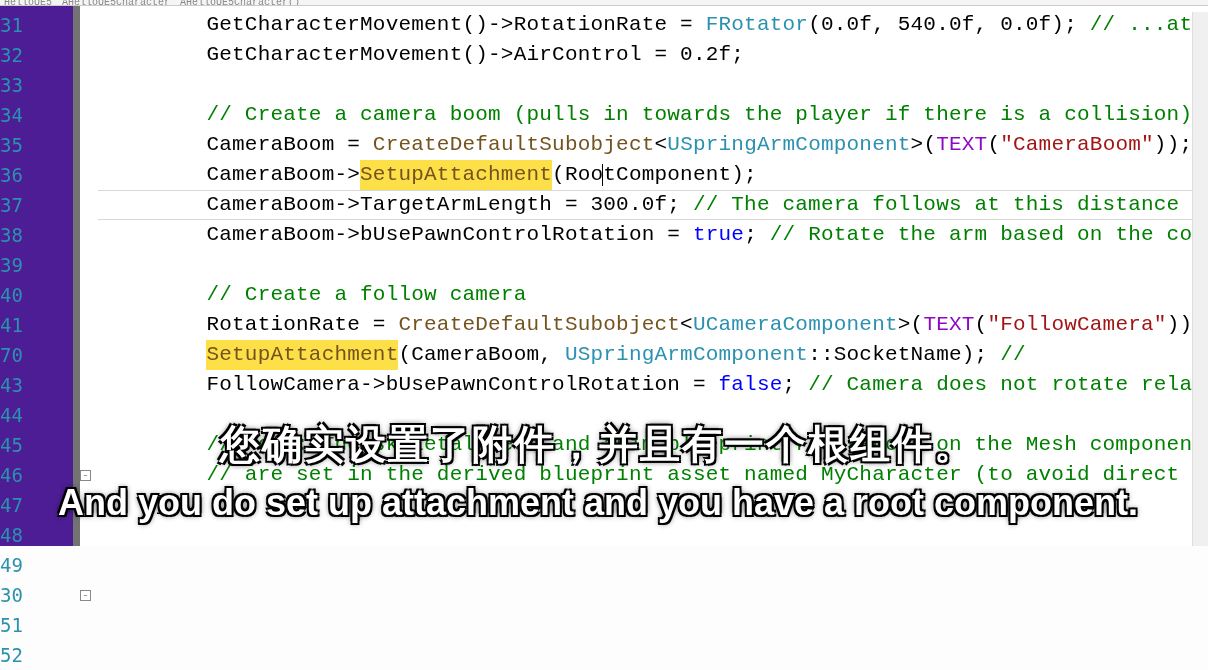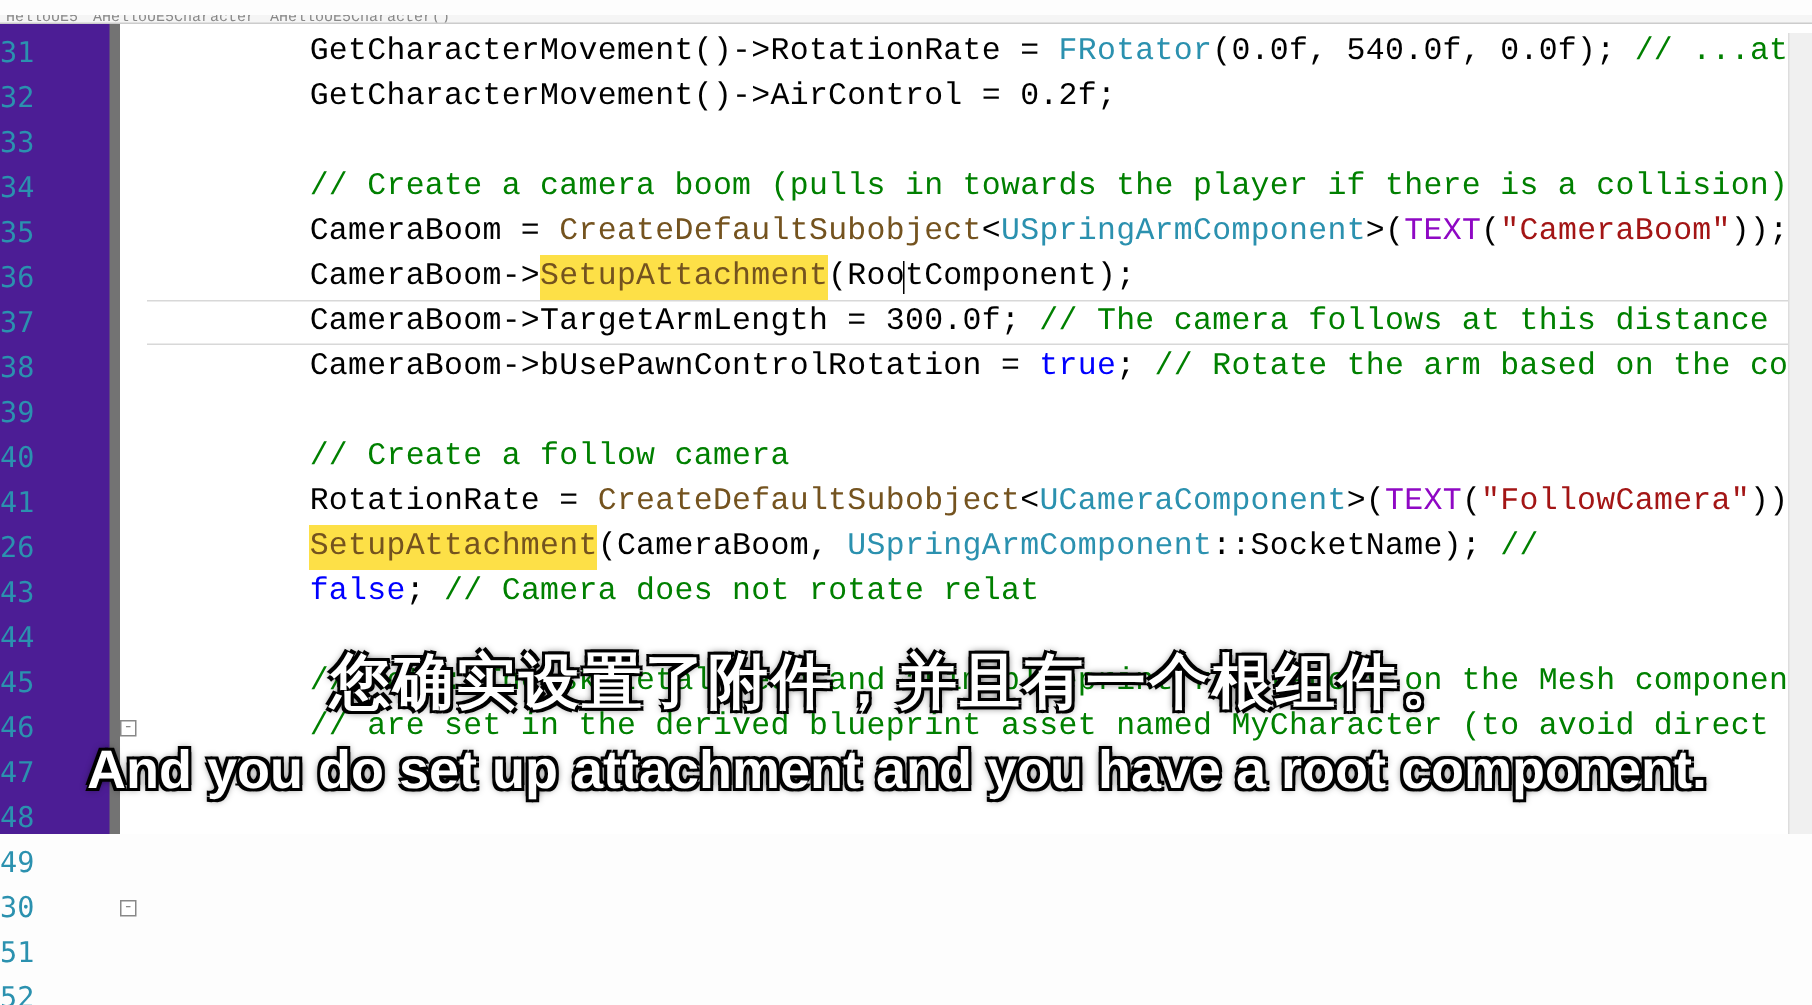--- a/index.html
+++ b/index.html
@@ -1,17 +1,17 @@
 <!DOCTYPE html>
 <html><head>
 <meta charset="utf-8">
 <style>
   * { margin:0; padding:0; box-sizing:border-box; }
   html, body { width:1208px; height:670px; overflow:hidden; font-family:Consolas,'Courier New',monospace; background:#fdfdfd; }
-  .root { position:relative; width:1208px; height:546px;margin-top:10px; }
+  .root { position:relative; width:1208px; height:546px; }
   .breadcrumb-bar { height:6px; border-bottom:1px solid #ccc; background:#f5f5f5; display:flex; align-items:center; font-size:10px; color:#888; padding:0 4px; gap:10px; overflow:hidden; }
   .editor { display:flex; width:100%; height:calc(100% - 6px); background:#ffffff; position:relative; }
   .gutter { width:80px; flex:0 0 80px; background:#4c1d95; border-right:7px solid #737373; padding-top:4px; }
   .fold-gutter { width:18px; flex:0 0 18px; background:#ffffff; padding-top:4px; position:relative; }
   .code-area { flex:1; padding-top:4px; overflow:hidden; position:relative; }
   .line { height:30px; display:flex; align-items:center; }
   .lnum { text-align:right; padding-right:14px; color:#2b91af; font-size:19px; font-family:Consolas,monospace; }
   .fold { width:18px; text-align:center; color:#888; font-size:12px; cursor:pointer; user-select:none; }
   .fold .sq { display:inline-block; width:11px; height:11px; border:1px solid #888; line-height:9px; font-size:11px; text-align:center; background:#fff; }
   .code { white-space:pre; font-size:21px; line-height:30px; padding-left:6px; letter-spacing:0.2px; }
@@ -53,21 +53,21 @@
         <div class="line lnum">32</div>
         <div class="line lnum">33</div>
         <div class="line lnum">34</div>
         <div class="line lnum">35</div>
         <div class="line lnum">36</div>
         <div class="line lnum">37</div>
         <div class="line lnum">38</div>
         <div class="line lnum">39</div>
         <div class="line lnum">40</div>
         <div class="line lnum">41</div>
-        <div class="line lnum">26</div>
+        <div class="line lnum">70</div>
         <div class="line lnum">43</div>
         <div class="line lnum">44</div>
         <div class="line lnum">45</div>
         <div class="line lnum">46</div>
         <div class="line lnum">47</div>
         <div class="line lnum">48</div>
         <div class="line lnum">49</div>
         <div class="line lnum">30</div>
         <div class="line lnum">51</div>
         <div class="line lnum">52</div>
@@ -107,21 +107,21 @@
         <div class="line code"></div>
         <div class="line code"><span class="indent">        </span><span class="cmt">// Create a camera boom (pulls in towards the player if there is a collision)</span></div>
         <div class="line code"><span class="indent">        </span><span class="id">CameraBoom = </span><span class="fn">CreateDefaultSubobject</span><span class="id">&lt;</span><span class="type">USpringArmComponent</span><span class="id">&gt;(</span><span class="fnPurple">TEXT</span><span class="id">(</span><span class="str">"CameraBoom"</span><span class="id">)); </span></div>
         <div class="line code"><span class="indent">        </span><span class="id">CameraBoom-&gt;</span><span class="fn highlight">SetupAttachment</span><span class="id">(Roo</span><span class="caret"></span><span class="id">tComponent);</span></div>
         <div class="line code"><span class="indent">        </span><span class="id">CameraBoom-&gt;TargetArmLength = 300.0f; </span><span class="cmt">// The camera follows at this distance b</span></div>
         <div class="line code"><span class="indent">        </span><span class="id">CameraBoom-&gt;bUsePawnControlRotation = </span><span class="kw">true</span><span class="id">; </span><span class="cmt">// Rotate the arm based on the con</span></div>
         <div class="line code"></div>
         <div class="line code"><span class="indent">        </span><span class="cmt">// Create a follow camera</span></div>
         <div class="line code"><span class="indent">        </span><span class="id">RotationRate = </span><span class="fn">CreateDefaultSubobject</span><span class="id">&lt;</span><span class="type">UCameraComponent</span><span class="id">&gt;(</span><span class="fnPurple">TEXT</span><span class="id">(</span><span class="str">"FollowCamera"</span><span class="id">));</span></div>
         <div class="line code"><span class="indent">        </span><span class="fn highlight">SetupAttachment</span><span class="id">(CameraBoom, </span><span class="type">USpringArmComponent</span><span class="id">::SocketName); </span><span class="cmt">//</span></div>
-        <div class="line code"><span class="indent">        </span><span class="kw">false</span><span class="id">; </span><span class="cmt">// Camera does not rotate relat</span></div>
+        <div class="line code"><span class="indent">        </span><span class="id">FollowCamera-&gt;bUsePawnControlRotation = </span><span class="kw">false</span><span class="id">; </span><span class="cmt">// Camera does not rotate relat</span></div>
         <div class="line code"></div>
         <div class="line code"><span class="indent">        </span><span class="cmt">// Note: The skeletal mesh and anim blueprint references on the Mesh component</span></div>
         <div class="line code"><span class="indent">        </span><span class="cmt">// are set in the derived blueprint asset named MyCharacter (to avoid direct c</span></div>
         <div class="line code"><span class="indent">    </span><span class="id">}</span></div>
         <div class="line code"></div>
         <div class="line code"><span class="indent">    </span><span class="cmt">//////////////////////////////////////////////////////////////////////////////////////</span></div>
         <div class="line code"><span class="indent">    </span><span class="cmt">// Input</span></div>
         <div class="line code"></div>
       </div>
     <div class="scrollbar-v"></div>

